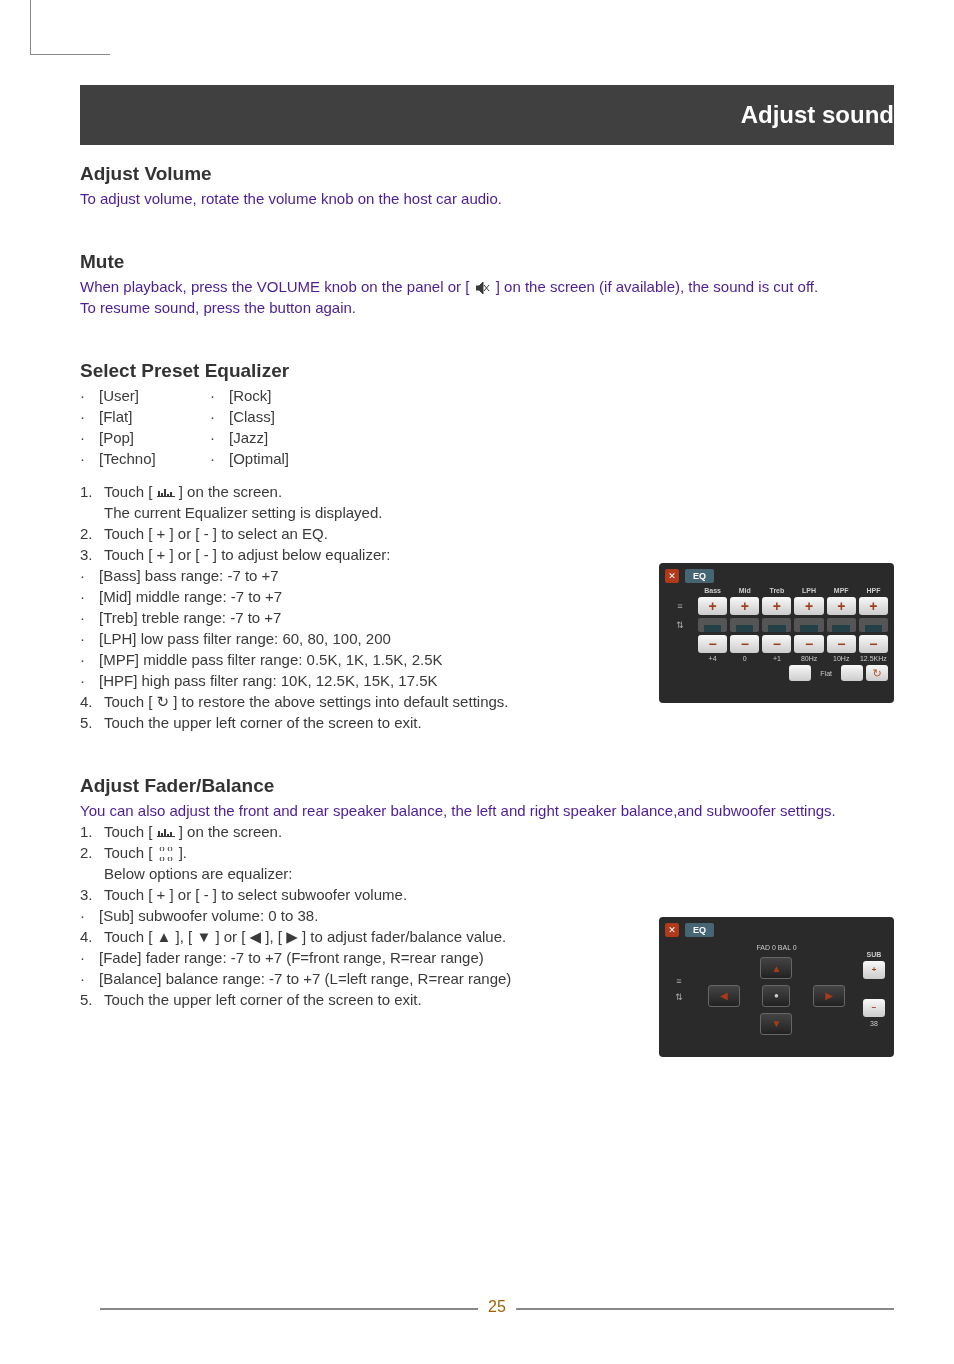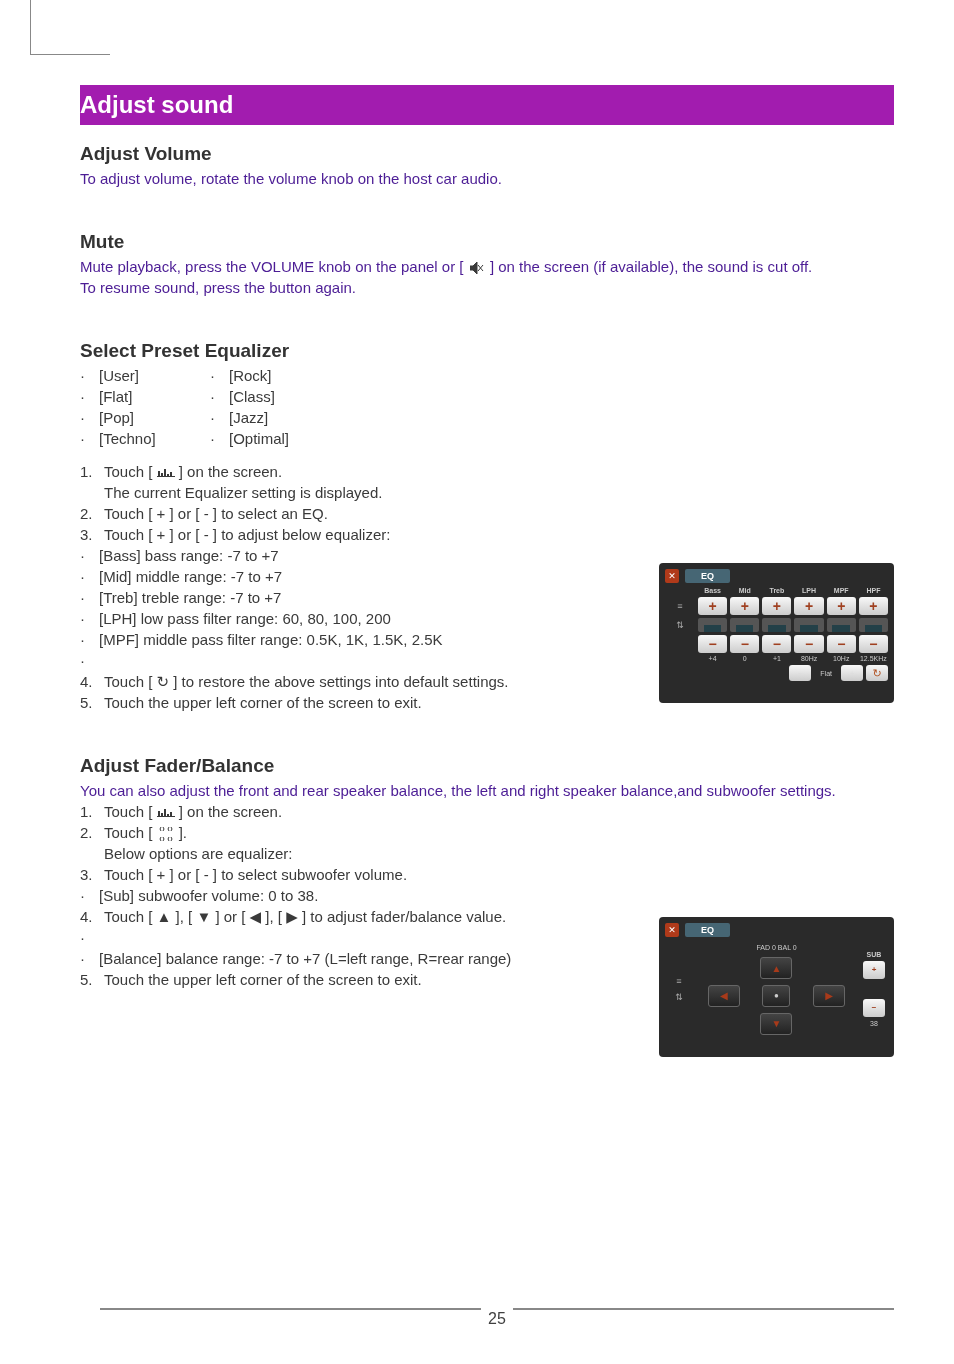--- a/index.html
+++ b/index.html
@@ -28,26 +28,26 @@
       border-bottom: 1.5px solid #888;
     }
     .content {
       position: absolute;
       top: 85px;
       left: 80px;
       right: 60px;
       bottom: 100px;
     }
     .section-header {
-      background: #a21caf;
+      background: #404040;
       color: white;
       font-size: 24px;
       font-weight: bold;
-      text-align: left;
-      padding: 6px 0;
+      text-align: right;
+      padding: 16px 0;
       margin-bottom: 12px;
     }
     .section-title {
       font-size: 19px;
       font-weight: bold;
       color: #333;
       margin-top: 18px;
       margin-bottom: 3px;
     }
     .section-title:first-of-type {
@@ -138,21 +138,21 @@
       background: #b03a1a;
       border-radius: 2px;
       font-size: 9px;
       text-align: center;
       line-height: 14px;
       color: white;
     }
     .shot-eq-label {
       background: #466674;
       color: white;
-      padding: 2px 16px;
+      padding: 2px 8px;
       border-radius: 2px;
       font-size: 9px;
       font-weight: bold;
     }
     .shot-grid {
       display: grid;
       grid-template-columns: 30px repeat(6, 1fr);
       gap: 3px;
       align-items: center;
     }
@@ -316,25 +316,25 @@
       top: 14px;
       height: 1.5px;
       background: #888;
     }
     .footer-line.left { left: 0; right: 52%; }
     .footer-line.right { left: 52%; right: 0; }
     .page-num {
       position: absolute;
       left: 50%;
       transform: translateX(-50%);
-      top: 16px;
+      top: 4px;
       background: white;
       padding: 0 10px;
       font-size: 16px;
-      color: #404040;
+      color: #a16207;
     }
     .icon-eq {
       display: inline-block;
       width: 18px;
       height: 10px;
       vertical-align: middle;
     }
     .icon-fb {
       display: inline-block;
       width: 18px;
@@ -351,21 +351,21 @@
   <div class="content">
     <div class="section-header">Adjust sound</div>
 
     <div class="section-title">Adjust Volume</div>
     <div class="body-text">To adjust volume, rotate the volume knob on the host car audio.</div>
 
     <div class="gap"></div>
 
     <div class="section-title">Mute</div>
     <div class="body-text">
-      <span>Mute playback, press the VOLUME knob on the panel or [ </span><svg class="icon-inline" width="14" height="12" viewBox="0 0 14 12">
+      <span>When playback, press the VOLUME knob on the panel or [ </span><svg class="icon-inline" width="14" height="12" viewBox="0 0 14 12">
           <path d="M0 4 L3 4 L7 0 L7 12 L3 8 L0 8 Z M8 3 L13 9 M8 9 L13 3" fill="#3a3a3a" stroke="#3a3a3a" stroke-width="1"></path>
         </svg><span> ] on the screen (if available), the sound is cut off.</span>
     </div>
     <div class="body-text">To resume sound, press the button again.</div>
 
     <div class="gap"></div>
 
     <div class="section-title">Select Preset Equalizer</div>
     <div class="eq-columns">
       <div class="eq-col">
@@ -441,20 +441,21 @@
       <div class="sub-item">
           <span>·</span>
           <span> [LPH] low pass filter range: 60, 80, 100, 200</span>
         </div>
       <div class="sub-item">
           <span>·</span>
           <span> [MPF] middle pass filter range: 0.5K, 1K, 1.5K, 2.5K</span>
         </div>
       <div class="sub-item">
           <span>·</span>
+          <span> [HPF] high pass filter rang: 10K, 12.5K, 15K, 17.5K</span>
         </div>
       <div class="ol-item">
           <span class="ol-num">4.</span>
           <div class="ol-body"><span>Touch [ </span><span style="font-size:15px">↻</span><span> ] to restore the above settings into default settings.</span></div>
         </div>
       <div class="ol-item">
           <span class="ol-num">5.</span>
           <span class="ol-body">Touch the upper left corner of the screen to exit.</span>
         </div>
     </div>
@@ -488,20 +489,21 @@
       <div class="sub-item">
           <span>·</span>
           <span> [Sub] subwoofer volume: 0 to 38.</span>
         </div>
       <div class="ol-item">
           <span class="ol-num">4.</span>
           <div class="ol-body"><span>Touch [ </span><span>▲</span><span> ], [ </span><span>▼</span><span> ] or [ </span><span>◀</span><span> ], [ </span><span>▶</span><span> ] to adjust fader/balance value.</span></div>
         </div>
       <div class="sub-item">
           <span>·</span>
+          <span> [Fade] fader range: -7 to +7 (F=front range, R=rear range)</span>
         </div>
       <div class="sub-item">
           <span>·</span>
           <span> [Balance] balance range: -7 to +7 (L=left range, R=rear range)</span>
         </div>
       <div class="ol-item">
           <span class="ol-num">5.</span>
           <span class="ol-body">Touch the upper left corner of the screen to exit.</span>
         </div>
     </div>

